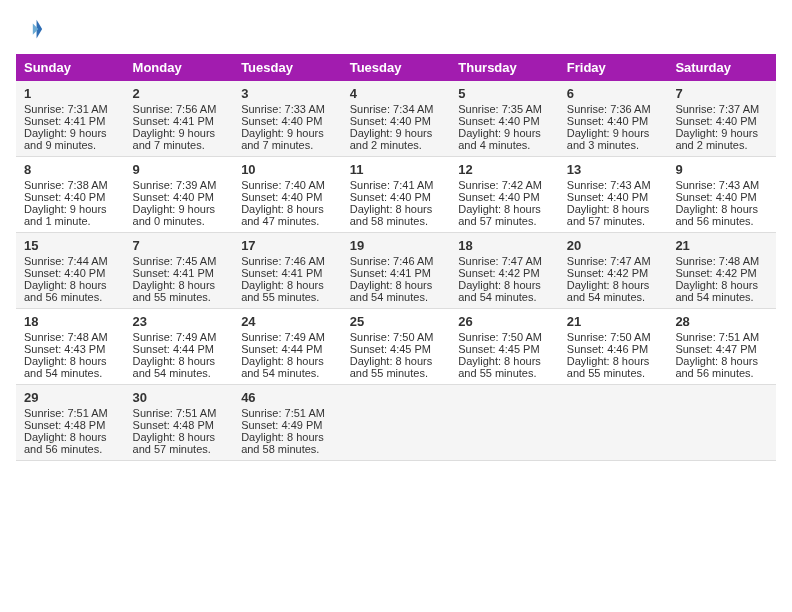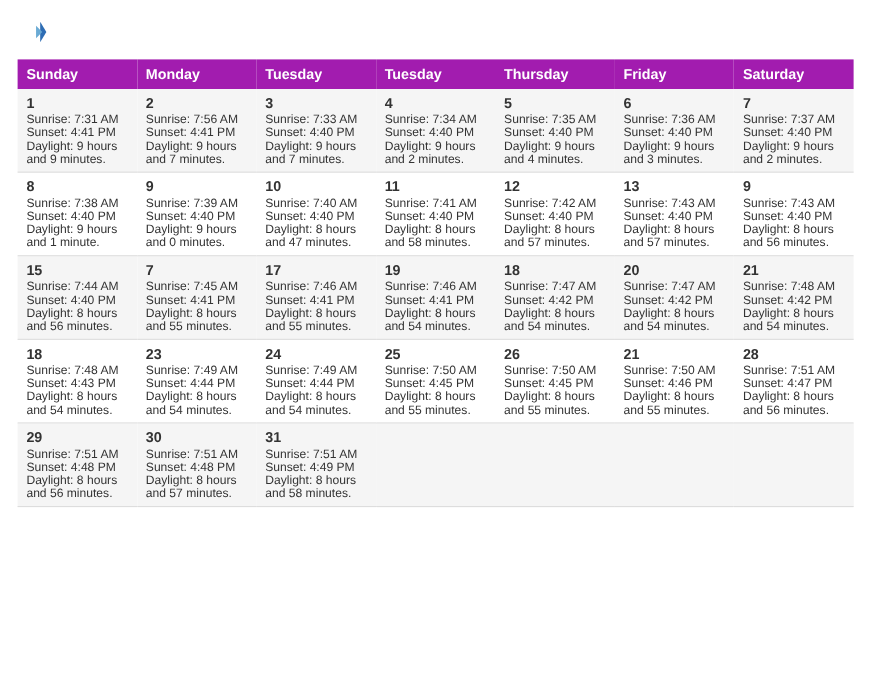--- a/index.html
+++ b/index.html
@@ -149,20 +149,20 @@
         <td><span class="day-num">23</span><span>Sunrise: 7:49 AM</span><br><span>Sunset: 4:44 PM</span><br><span>Daylight: 8 hours and 54 minutes.</span></td>
         <td><span class="day-num">24</span><span>Sunrise: 7:49 AM</span><br><span>Sunset: 4:44 PM</span><br><span>Daylight: 8 hours and 54 minutes.</span></td>
         <td><span class="day-num">25</span><span>Sunrise: 7:50 AM</span><br><span>Sunset: 4:45 PM</span><br><span>Daylight: 8 hours and 55 minutes.</span></td>
         <td><span class="day-num">26</span><span>Sunrise: 7:50 AM</span><br><span>Sunset: 4:45 PM</span><br><span>Daylight: 8 hours and 55 minutes.</span></td>
         <td><span class="day-num">21</span><span>Sunrise: 7:50 AM</span><br><span>Sunset: 4:46 PM</span><br><span>Daylight: 8 hours and 55 minutes.</span></td>
         <td><span class="day-num">28</span><span>Sunrise: 7:51 AM</span><br><span>Sunset: 4:47 PM</span><br><span>Daylight: 8 hours and 56 minutes.</span></td>
       </tr>
       <tr>
         <td><span class="day-num">29</span><span>Sunrise: 7:51 AM</span><br><span>Sunset: 4:48 PM</span><br><span>Daylight: 8 hours and 56 minutes.</span></td>
         <td><span class="day-num">30</span><span>Sunrise: 7:51 AM</span><br><span>Sunset: 4:48 PM</span><br><span>Daylight: 8 hours and 57 minutes.</span></td>
-        <td><span class="day-num">31</span><span>Sunrise: 7:51 AM</span><br><span>Sunset: 4:49 PM</span><br><span>Daylight: 8 hours and 58 minutes.</span></td>
+        <td><span class="day-num">46</span><span>Sunrise: 7:51 AM</span><br><span>Sunset: 4:49 PM</span><br><span>Daylight: 8 hours and 58 minutes.</span></td>
         <td class="empty-cell"></td>
         <td class="empty-cell"></td>
         <td class="empty-cell"></td>
         <td class="empty-cell"></td>
       </tr>
     </tbody>
 </table>
 
 </body></html>

